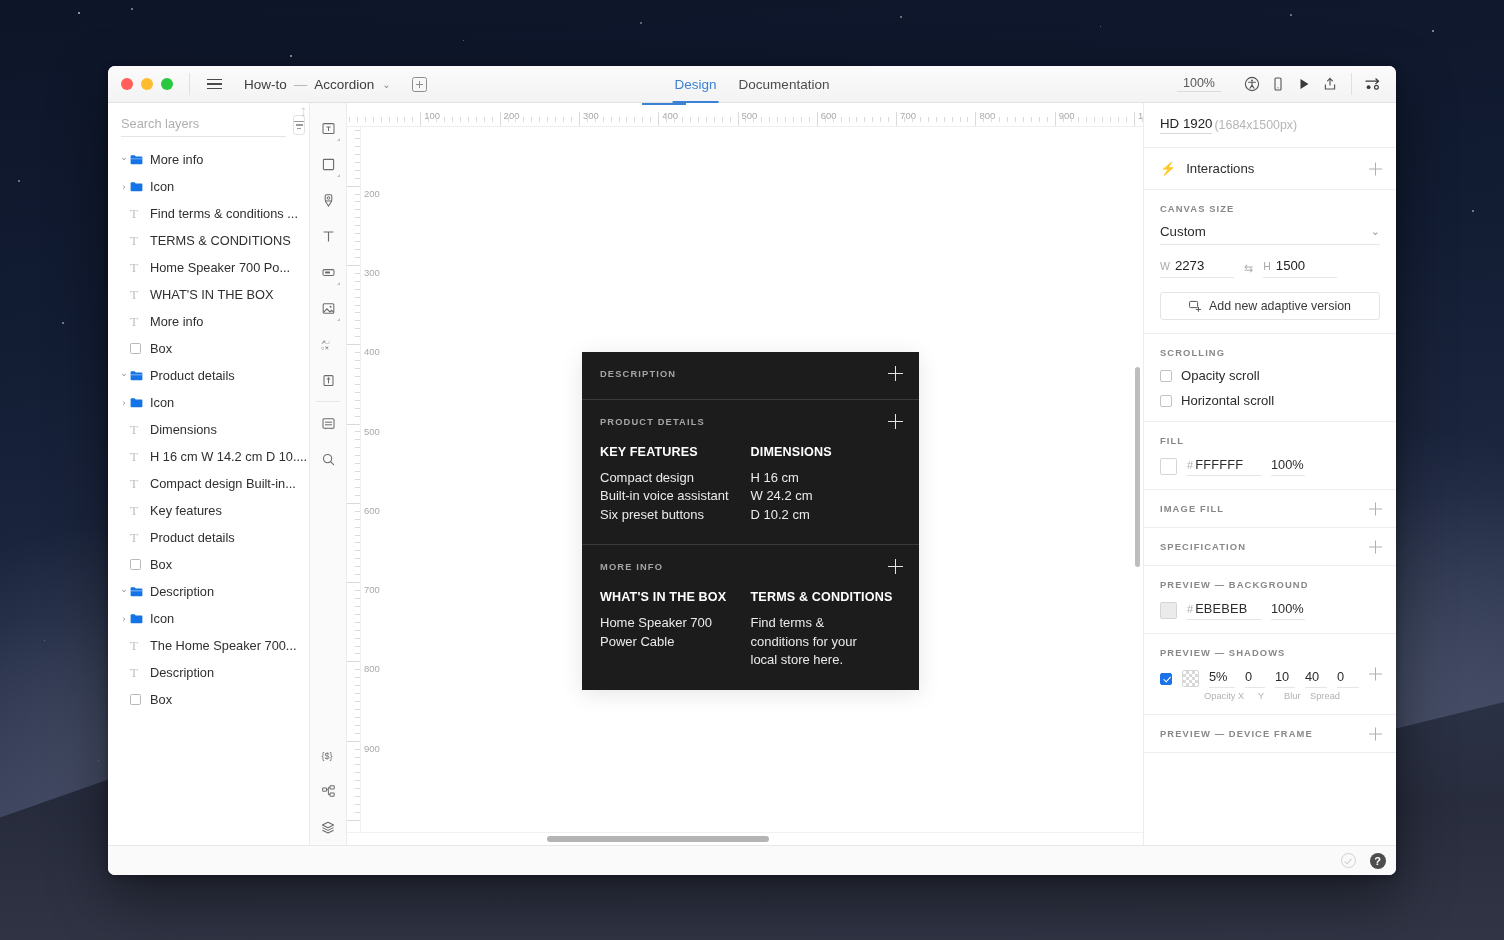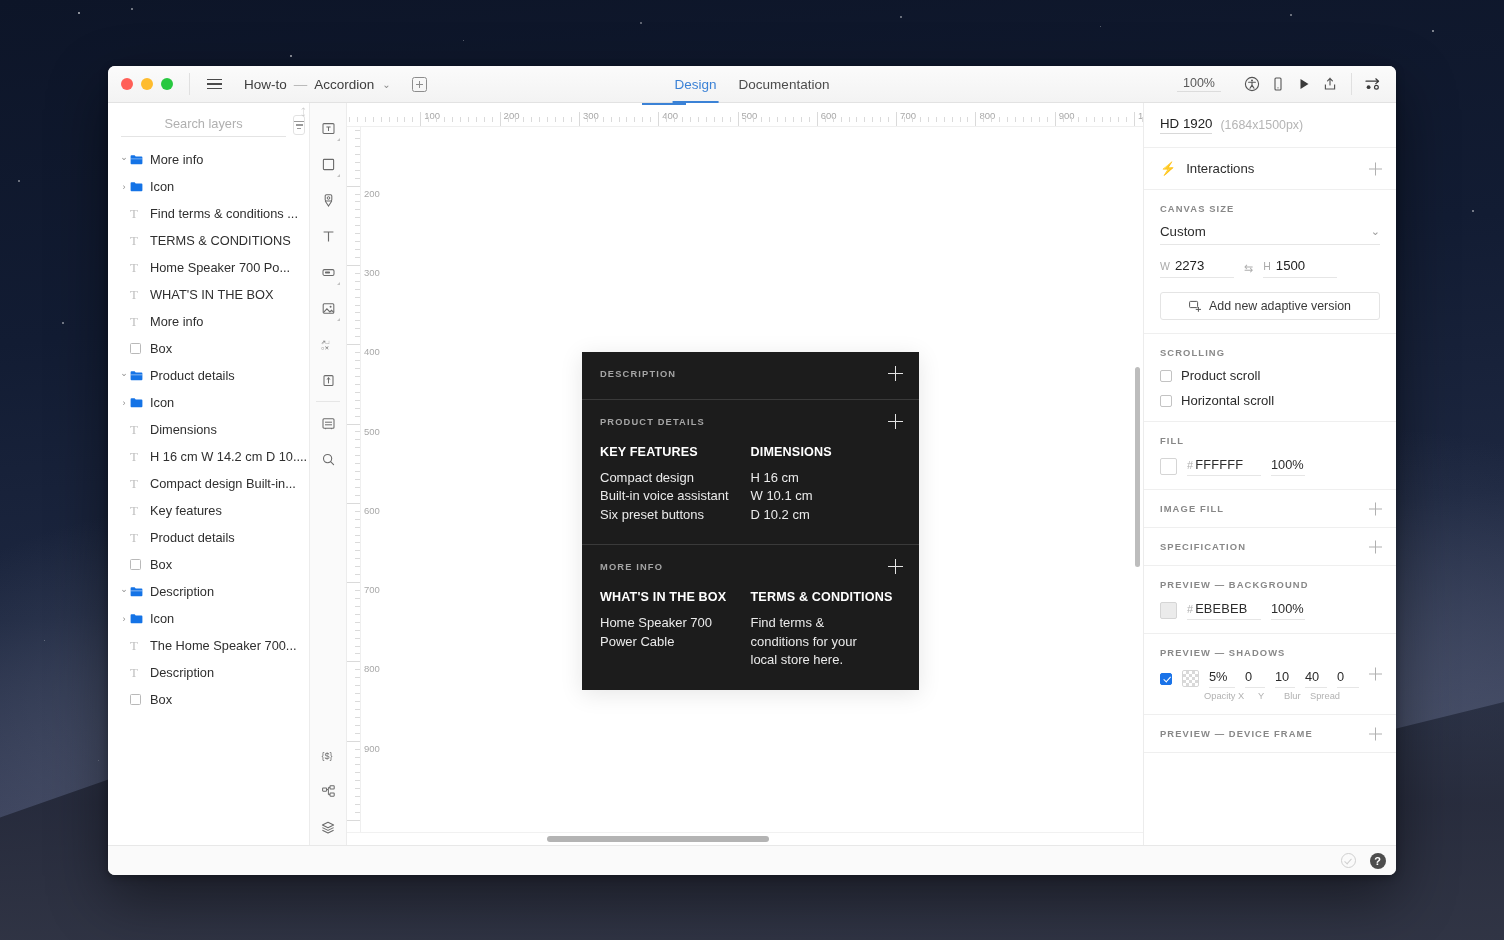--- a/index.html
+++ b/index.html
@@ -87,21 +87,21 @@
   
   #layers {
     width: 202px; flex: 0 0 202px;
     background: #fff; border-right: 1px solid #ececec;
     display: flex; flex-direction: column;
   }
   #search-row { display: flex; align-items: center; padding: 10px 13px 0 13px; position: relative; }
   #search-input {
     flex: 1; border: none; outline: none; font-size: 12.8px; color: #3d3d3d;
     border-bottom: 1px solid #e4e4e4; padding: 3px 0 5px 0;
-    font-family: "Liberation Sans", sans-serif; background: transparent; text-align: center;
+    font-family: "Liberation Sans", sans-serif; background: transparent;
   }
   #search-input::placeholder { color: #b0b0b0; }
   #filter-btn {
     width: 22px; height: 20px; margin-left: 7px; border: 1px solid #e2e2e2;
     border-radius: 3px; display: flex; flex-direction: column; gap: 2.2px;
     align-items: center; justify-content: center; cursor: pointer; background:#fff;
   }
   #filter-btn i { display: block; height: 1.2px; background: #9a9a9a; }
   #filter-btn i:nth-child(1){ width: 10px; }
   #filter-btn i:nth-child(2){ width: 7px; }
@@ -180,21 +180,21 @@
 
   
   #inspector {
     width: 253px; flex: 0 0 253px; background: #fff;
     border-left: 1px solid #ececec; overflow: hidden;
     display: flex; flex-direction: column;
   }
   .ins-sec { padding: 13px 16px; border-bottom: 1px solid #efefef; position: relative; }
   .ins-head-row { display: flex; align-items: center; }
   #ab-name { font-size: 13.3px; color: #222; border-bottom: 1px solid #d8d8d8; padding-bottom: 2px; }
-  #ab-dims { font-size: 12.4px; color: #b5b5b5; margin-left: 8px; }
+  #ab-dims { font-size: 12.4px; color: #b5b5b5; margin-left: 2px; }
   .ins-plus { position: absolute; right: 14px; top: 50%; transform: translateY(-50%); width: 13px; height: 13px; cursor: pointer; }
   .ins-plus::before, .ins-plus::after { content:""; position:absolute; background:#b0b0b0; }
   .ins-plus::before { left:0; right:0; top:6px; height:1.1px; }
   .ins-plus::after { top:0; bottom:0; left:6px; width:1.1px; }
   .ins-title {
     font-size: 9.4px; letter-spacing: 1.1px; color: #888; font-weight: 700; text-transform: uppercase;
   }
   .interactions-row { display: flex; align-items: center; gap: 10px; }
   .bolt { color: #2a2a2a; font-size: 13px; }
   .interactions-label { font-size: 13.2px; color: #2c2c2c; }
@@ -835,21 +835,21 @@
                     <div class="col-lines">
                       <div>Compact design</div>
                       <div>Built-in voice assistant</div>
                       <div>Six preset buttons</div>
                     </div>
                   </div>
                   <div class="col">
                     <div class="col-title">DIMENSIONS</div>
                     <div class="col-lines">
                       <div>H 16 cm</div>
-                      <div>W 10.1 cm</div>
+                      <div>W 24.2 cm</div>
                       <div>D 10.2 cm</div>
                     </div>
                   </div>
                 </div>
               </div>
               <div class="sect">
                 <div class="sect-head">MORE INFO</div>
                 <span class="sect-plus"></span>
                 <div class="cols">
                   <div class="col">
@@ -926,21 +926,21 @@
                 <path d="M7.2 9.4h4.4M9.4 7.4v4" stroke="#555" stroke-width="1" stroke-linecap="round"></path>
               </svg>
             <span>Add new adaptive version</span>
           </div>
         </div>
 
         <div class="ins-sec">
           <div class="ins-title">SCROLLING</div>
           <div class="check-row">
             <span class="cbox"></span>
-            <span class="check-label">Product scroll</span>
+            <span class="check-label">Opacity scroll</span>
           </div>
           <div class="check-row">
             <span class="cbox"></span>
             <span class="check-label">Horizontal scroll</span>
           </div>
         </div>
 
 
         <div class="ins-sec">
           <div class="ins-title">FILL</div>

